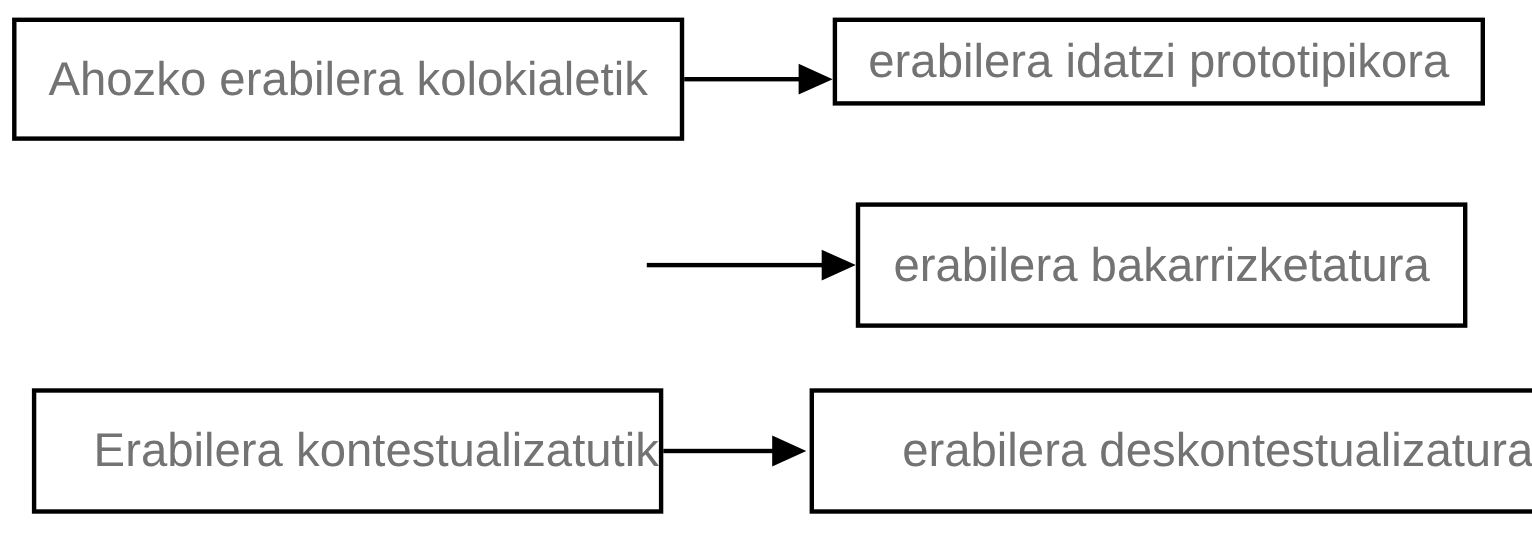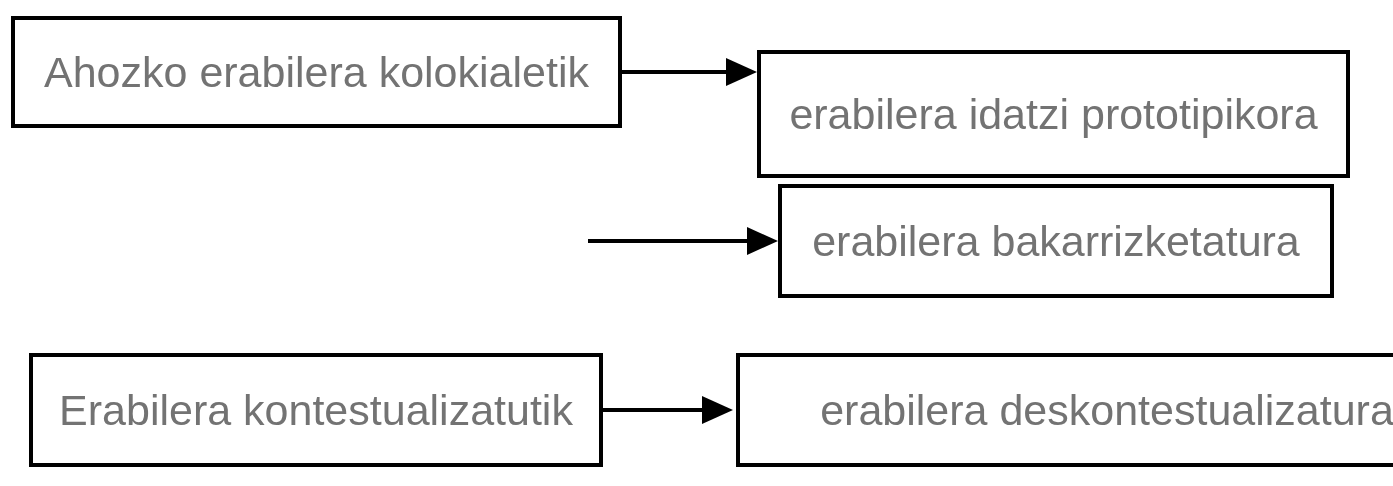--- a/index.html
+++ b/index.html
@@ -45,27 +45,27 @@
     top: 0;
     width: 0;
     height: 0;
     border-top: 14px solid transparent;
     border-bottom: 14px solid transparent;
     border-left: 31px solid #000000;
   }
   
   .n1l { left: 11px;  top: 16px;  width: 611px; height: 112px; }
   .a1  { left: 622px; top: 58px;  width: 135px; }
-  .n1r { left: 757px; top: 16px;  width: 593px; height: 128px; margin-top: 34px; }
+  .n1r { left: 757px; top: 16px;  width: 593px; height: 80px; }
   
   .n2l { left: 44px;  top: 184px; width: 544px; height: 114px; }
   .a2  { left: 588px; top: 227px; width: 190px; }
   .n2r { left: 778px; top: 184px; width: 556px; height: 114px; }
   
-  .n3l { left: 29px;  top: 353px; width: 574px; height: 114px; }
+  .n3l { left: 29px;  top: 353px; width: 574px; height: 114px; justify-content: flex-end; }
   .a3  { left: 603px; top: 396px; width: 130px; }
   .n3r { left: 736px; top: 353px; width: 742px; height: 114px; }
 </style>
 </head>
 <body>
 
 <div class="canvas">
 
   <div class="node n1l">
     <span>Ahozko erabilera kolokialetik</span>

